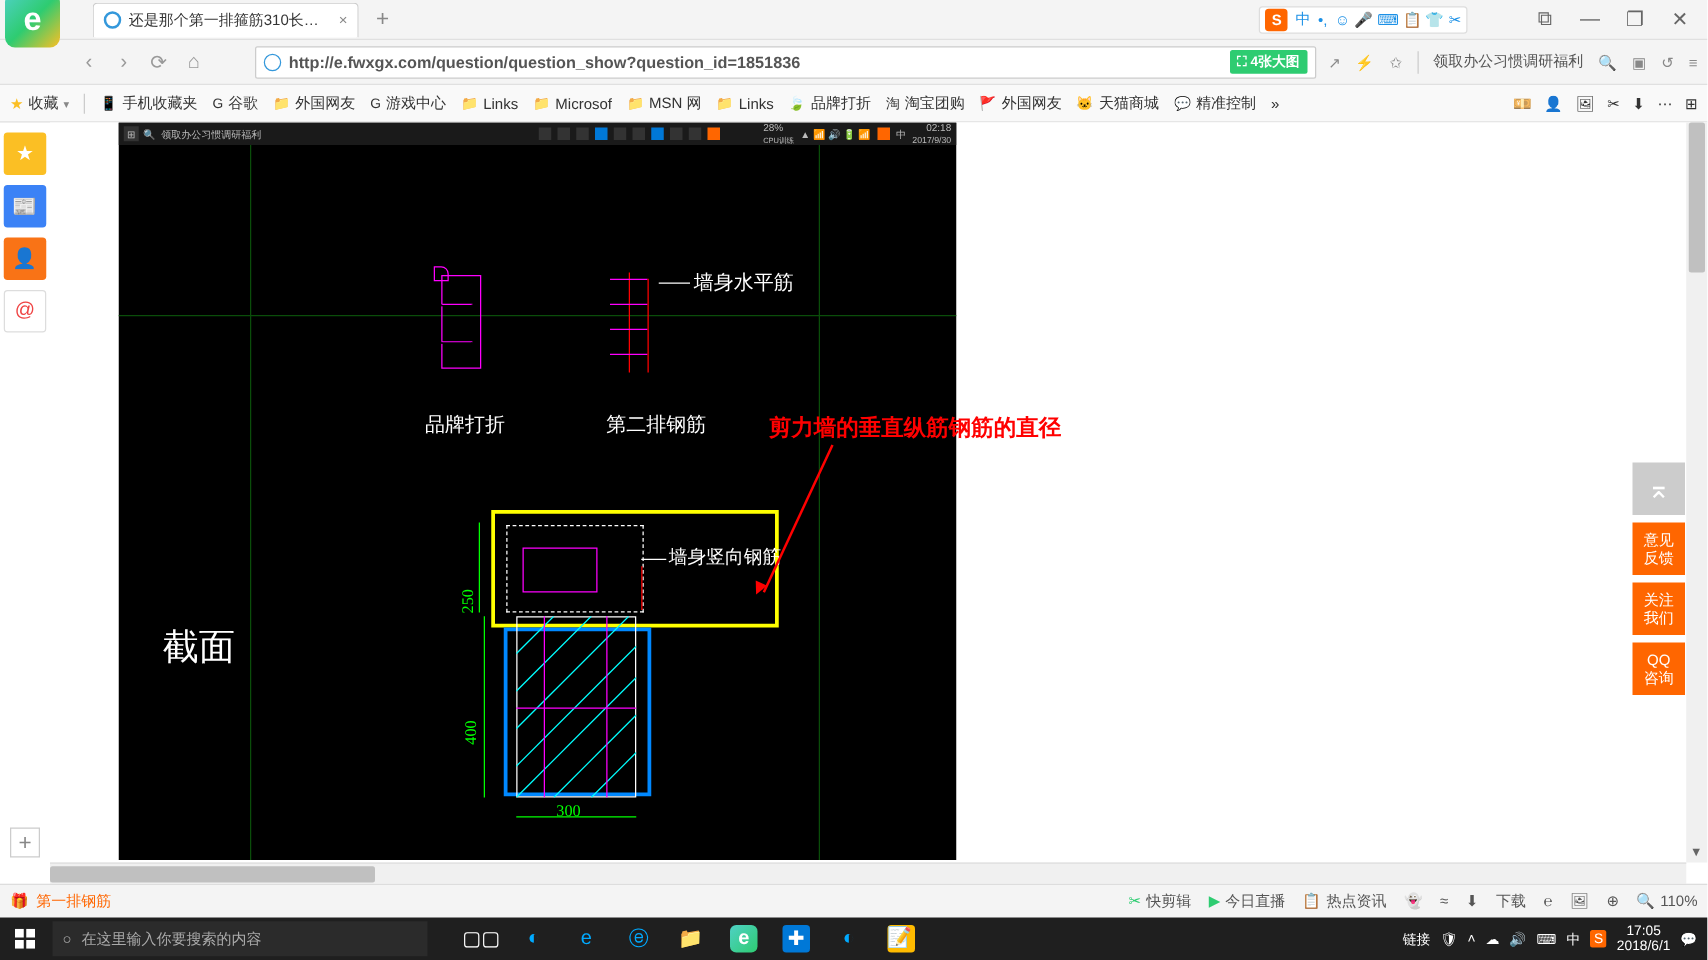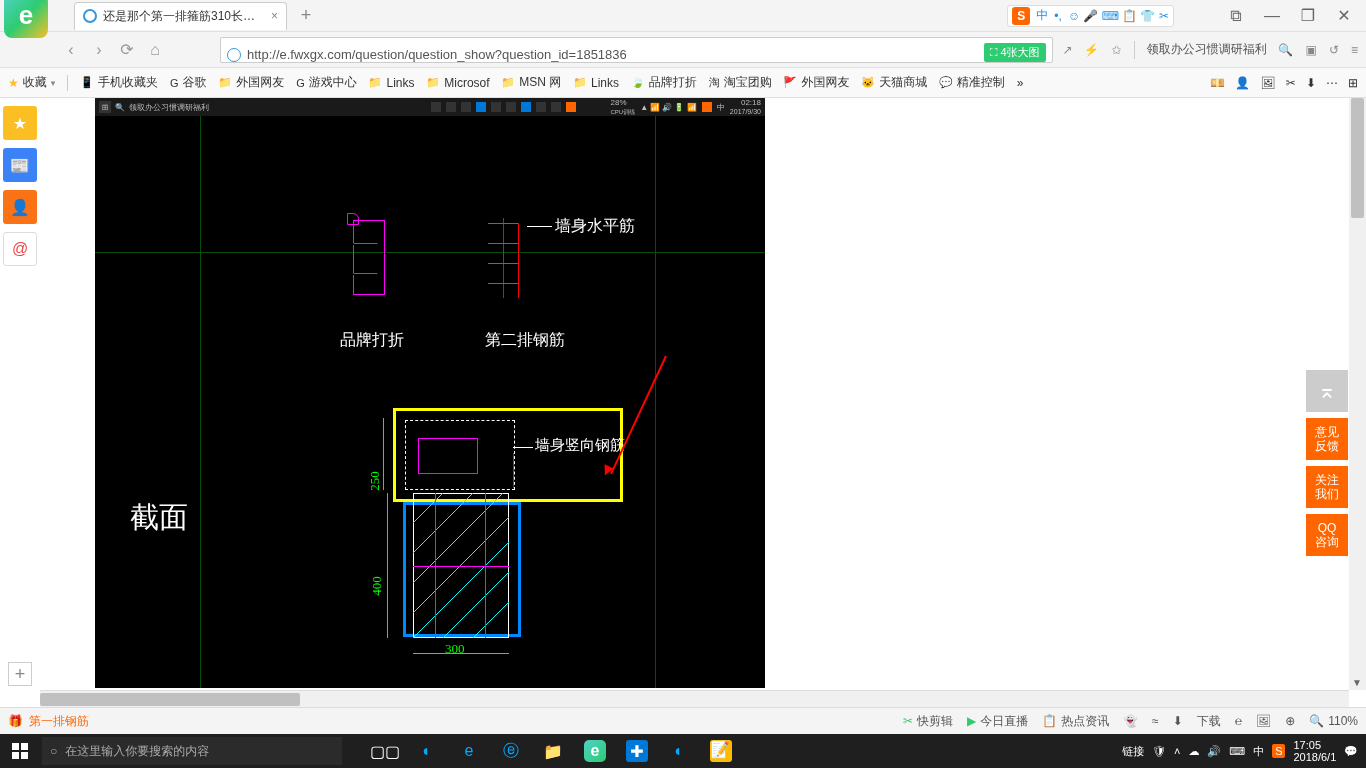--- a/index.html
+++ b/index.html
@@ -17,21 +17,21 @@
 .titlebar-right { margin-left: auto; display: flex; align-items: center; gap: 4px; padding-right: 4px; }
 .ime-bar { background: #fff; border: 1px solid #ddd; height: 22px; display: flex; align-items: center; padding: 0 4px; gap: 6px; font-size: 12px; border-radius: 3px; }
 .ime-s { width: 18px; height: 18px; background: #f60; color: #fff; border-radius: 3px; display: flex; align-items: center; justify-content: center; font-weight: bold; font-size: 12px; }
 .ime-txt { color: #1b90e6; }
 .win-controls { display: flex; margin-left: 40px; }
 .win-btn { width: 36px; height: 28px; display: flex; align-items: center; justify-content: center; color: #666; cursor: pointer; }
 
 
 .addrbar { height: 36px; background: #f4f4f4; border-bottom: 1px solid #e0e0e0; display: flex; align-items: center; padding: 0 8px; gap: 10px; }
 .nav-btn { width: 18px; height: 18px; color: #999; cursor: pointer; display: flex; align-items: center; justify-content: center; }
-.url-box { flex: 1; height: 26px; border: 1px solid #ccc; border-radius: 2px; background: #fff; display: flex; align-items: flex-end; padding: 0 6px; margin-left: 46px; }
+.url-box { flex: 1; height: 26px; border: 1px solid #ccc; border-radius: 2px; background: #fff; display: flex; align-items: center; padding: 0 6px; margin-left: 30px; font-weight: bold; }
 .url-icon { width: 14px; height: 14px; border: 1.5px solid #3498db; border-radius: 50%; margin-right: 6px; }
 .url-text { font-size: 13px; color: #555; flex: 1; }
 .url-badge { background: #2ecc71; color: #fff; font-size: 11px; padding: 2px 6px; border-radius: 2px; display: flex; align-items: center; gap: 3px; }
 .addr-right { display: flex; align-items: center; gap: 12px; font-size: 12px; color: #555; }
 .addr-icon { color: #888; cursor: pointer; }
 
 
 .bookmarks { height: 30px; background: #f9f9f9; border-bottom: 1px solid #e0e0e0; display: flex; align-items: center; padding: 0 8px; gap: 12px; font-size: 12px; }
 .bm-item { display: flex; align-items: center; gap: 4px; cursor: pointer; color: #333; }
 .bm-star { color: #fbbf24; }
@@ -83,21 +83,21 @@
 .sb-item { display: flex; align-items: center; gap: 4px; cursor: pointer; }
 .sb-ic-g { color: #2ecc71; }
 
 
 .wintask { position: absolute; left: 0; right: 0; bottom: 0; height: 34px; background: #1f1f1f; display: flex; align-items: center; }
 .win-start { width: 40px; height: 34px; display: flex; align-items: center; justify-content: center; }
 .win-search { width: 300px; height: 28px; background: #2b2b2b; display: flex; align-items: center; padding: 0 8px; color: #aaa; font-size: 12px; gap: 8px; margin: 0 2px; }
 .task-icons { display: flex; height: 34px; margin-left: 20px; }
 .task-ic { width: 42px; display: flex; align-items: center; justify-content: center; color: #fff; cursor: pointer; }
 .tray { margin-left: auto; display: flex; align-items: center; gap: 8px; color: #fff; font-size: 11px; padding-right: 8px; }
-.tray-time { line-height: 1.1; }
+.tray-time { text-align: center; line-height: 1.1; }
 </style>
 </head>
 <body>
 
 <div class="titlebar">
   <div class="logo-360">
       <div class="logo-e">e</div>
     </div>
   <div class="tab">
     <div class="tab-favicon"></div>
@@ -301,20 +301,21 @@
       <div style="position:absolute;left:340px;top:395px;width:1px;height:145px;background:#f0f"></div>
       <div style="position:absolute;left:390px;top:395px;width:1px;height:145px;background:#f0f"></div>
       <div style="position:absolute;left:318px;top:468px;width:96px;height:1px;background:#f0f"></div>
 
       <div style="position:absolute;left:292px;top:395px;width:1px;height:145px;background:#0f0"></div>
       <div class="cad-text" style="left:272px;top:480px;font-size:13px;transform:rotate(-90deg);color:#0f0">400</div>
       <div style="position:absolute;left:318px;top:555px;width:96px;height:1px;background:#0f0"></div>
       <div class="cad-text" style="left:350px;top:543px;font-size:13px;color:#0f0">300</div>
     </div>
 
+    <div class="annotation" style="left:520px;top:232px">剪力墙的垂直纵筋钢筋的直径</div>
     <div class="arrow-line" style="left:570px;top:258px;height:130px;transform:rotate(25deg)"></div>
     <div class="arrow-head" style="left:507px;top:368px;transform:rotate(25deg)"></div>
   </div>
 </div>
 
 <div class="float-btns">
   <div class="float-btn float-top">⌅</div>
   <div class="float-btn" style="white-space:pre">意见
 反馈</div>
   <div class="float-btn" style="white-space:pre">关注

